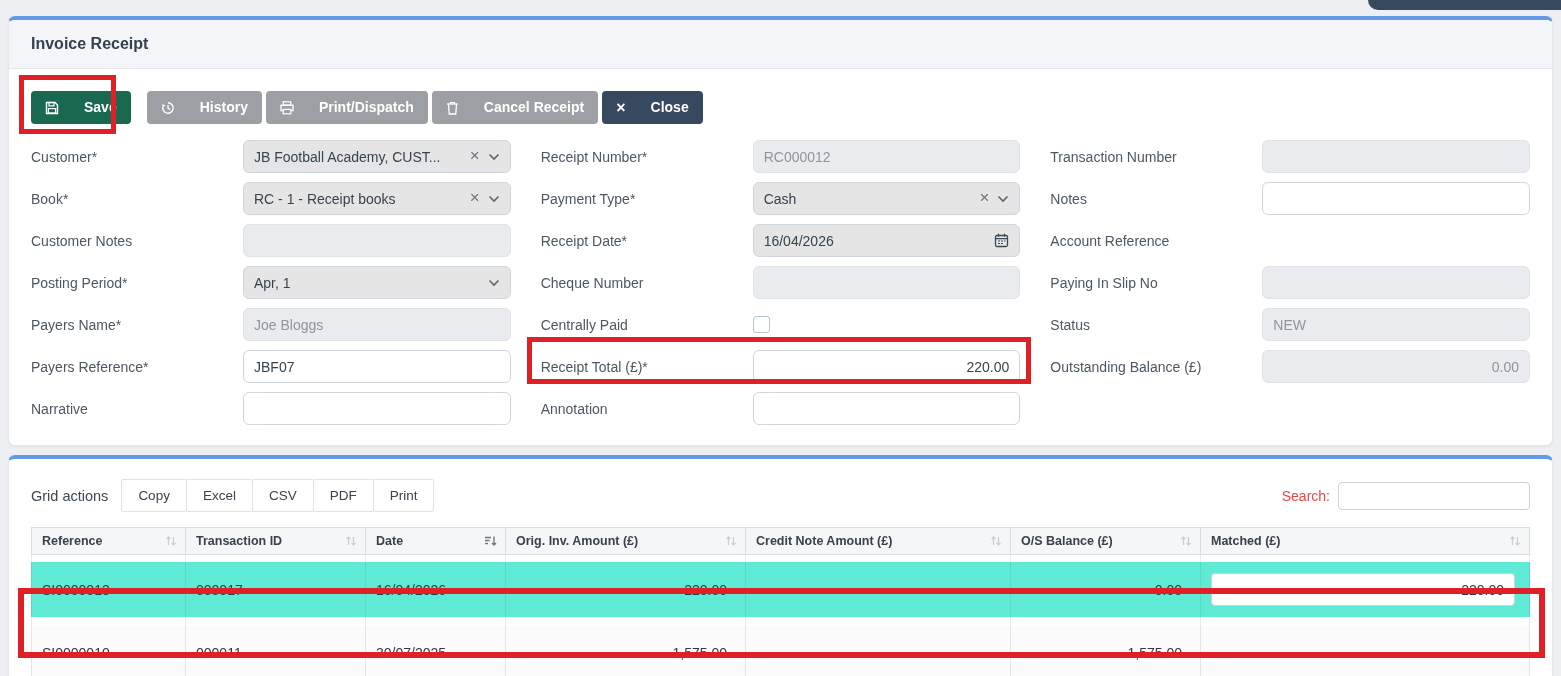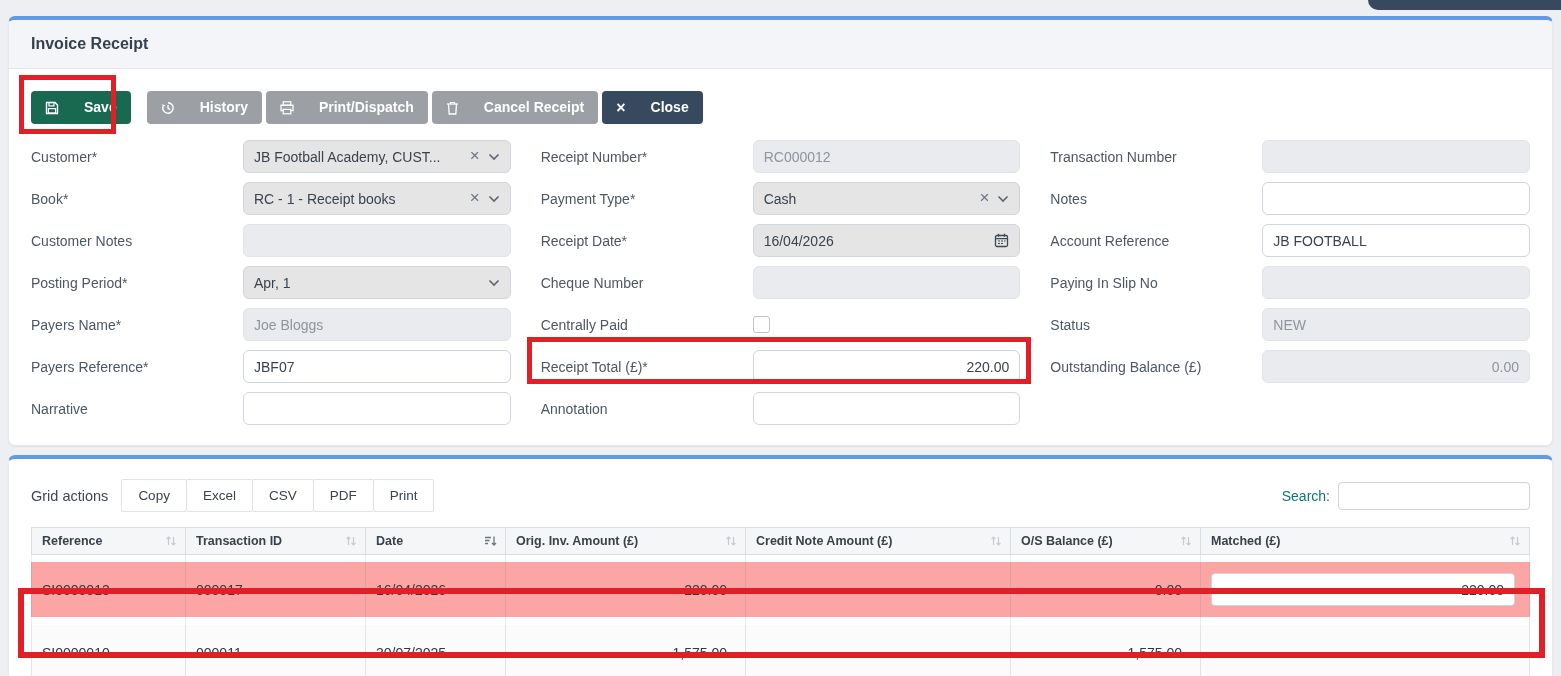--- a/index.html
+++ b/index.html
@@ -79,21 +79,21 @@
   .inv-body { padding: 20px 22px 0 22px; }
   .actions-row { display: flex; align-items: center; justify-content: space-between; }
   .ga-label { font-size: 14.5px; color: #3d4751; margin-right: 14px; }
   .gbtn-group { display: flex; }
   .gbtn {
     background: #fff; border: 1px solid #dfe3e8; margin-left: -1px;
     padding: 8px 16px; font-family: "Liberation Sans", sans-serif;
     font-size: 13.5px; color: #39434e; cursor: pointer; border-radius: 2px;
   }
   .search-wrap { display: flex; align-items: center; gap: 8px; }
-  .search-label { font-size: 14px; color: #0f766e; }
+  .search-label { font-size: 14px; color: #ef4444; }
   input.search {
     width: 192px; height: 28px; border: 1px solid #ced4da; border-radius: 4px;
     padding: 0 8px; font-family: "Liberation Sans", sans-serif; font-size: 13px; outline: none;
   }
 
   
   .tbl { margin-top: 15px; width: 100%; }
   .trow, .thead, .tspacer {
     display: grid;
     grid-template-columns: 155px 180px 140px 240px 265px 190px 1fr;
@@ -106,21 +106,21 @@
     display: flex; align-items: center; justify-content: space-between;
     padding: 5px 8px 5px 10px; height: 26px;
     font-size: 12.5px; font-weight: 700; color: #39424b;
     border-right: 1px solid #d9dee3; white-space: nowrap; overflow: hidden;
   }
   .th:first-child { border-left: 1px solid #d9dee3; }
   .tspacer { height: 7px; background: #fff; }
   .tspacer .sp { border-right: 1px solid rgba(110,130,150,0.15); }
   .tspacer .sp:first-child { border-left: 1px solid rgba(110,130,150,0.15); }
   .trow { height: 55px; background: #fbfbfc; }
-  .trow.selected { background: #fca5a5; }
+  .trow.selected { background: #5eead4; }
   .cell {
     display: flex; align-items: center; padding: 0 10px;
     font-size: 14px; color: #2f3943;
     border-right: 1px solid rgba(110,130,150,0.18);
     white-space: nowrap; overflow: hidden;
   }
   .cell:first-child { border-left: 1px solid rgba(110,130,150,0.18); }
   .cell.num { justify-content: flex-end; padding-right: 18px; }
   .cell.matched { padding: 0 14px 0 10px; }
   input.matched-input {
@@ -300,21 +300,20 @@
         <div class="control disabled">
           <span class="val"></span>
         </div>
       </div>
       <div class="field">
         <label>Notes</label>
         <input class="txt" value="" style="">
       </div>
       <div class="field">
         <label>Account Reference</label>
-        <input class="txt" value="JB FOOTBALL" style="">
       </div>
       <div class="field">
         <label>Paying In Slip No</label>
         <div class="control disabled">
           <span class="val"></span>
         </div>
       </div>
       <div class="field">
         <label>Status</label>
         <div class="control disabled">

